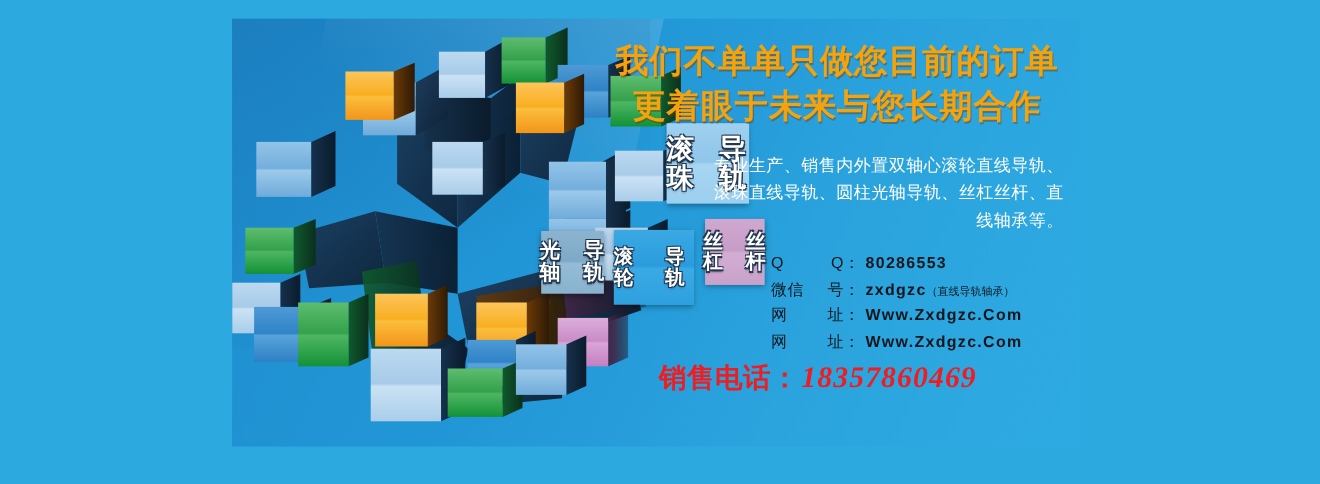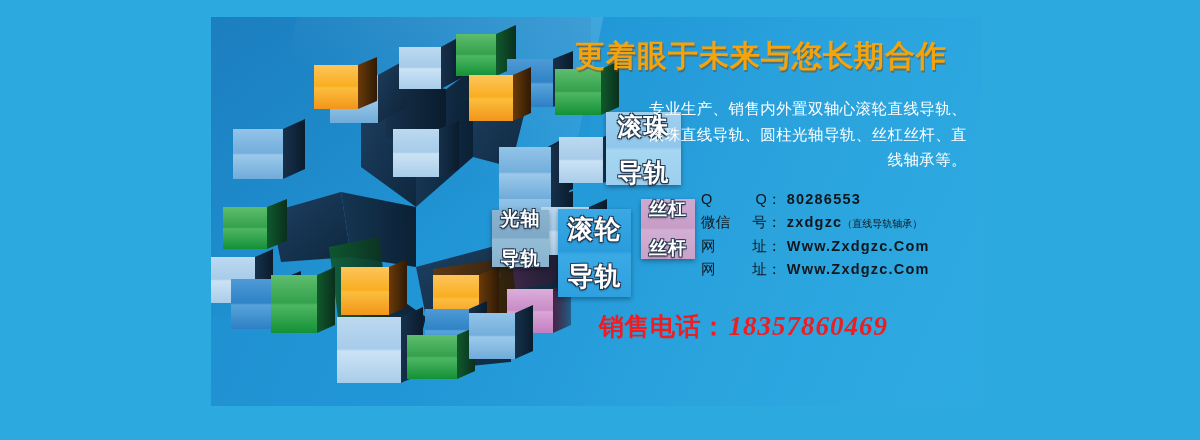--- a/index.html
+++ b/index.html
@@ -31,21 +31,21 @@
     pointer-events:none;
   }
 
   
   .cubes{position:absolute;left:0;top:0;width:420px;height:389px;}
   .cubes svg{display:block;}
 
   
   .chip{
     position:absolute;
-    display:flex;flex-direction:column;align-items:center;justify-content:center;
+    display:flex;align-items:center;justify-content:center;
     font-weight:bold;color:#ffffff;
     line-height:1.04;
     letter-spacing:1px;
     text-shadow:
       -1px -1px 0 #24384f, 1px -1px 0 #24384f,
       -1px  1px 0 #24384f, 1px  1px 0 #24384f,
        0 2px 2px rgba(0,0,0,.35);
     box-shadow:0 2px 5px rgba(0,0,0,.35);
     gap:20px;
   }
@@ -55,22 +55,22 @@
     left:395px;top:95px;width:75px;height:73px;
     font-size:25px;
     background:linear-gradient(180deg,#9fd0ef 0%,#8fc6ea 48%,#a6d6f2 52%,#9ccfee 100%);
   }
   .chip-guangzhou{
     left:281px;top:193px;width:57px;height:57px;
     font-size:19px;
     background:linear-gradient(180deg,#8cb4cf 0%,#7ea9c7 48%,#94bcd6 52%,#88b2cd 100%);
   }
   .chip-gunlun{
-    left:347px;top:192px;width:73px;height:88px;
-    font-size:26px;
+    left:347px;top:192px;width:73px;height:68px;
+    font-size:18px;
     background:linear-gradient(180deg,#3aa9e4 0%,#2a9cdd 48%,#3aaae5 52%,#2ea0df 100%);
   }
   .chip-sigang{
     left:430px;top:182px;width:54px;height:60px;
     font-size:18px;
     background:linear-gradient(180deg,#cfa8cf 0%,#c79dc8 48%,#d3aed3 52%,#c9a1ca 100%);
   }
 
   
   .copy{
@@ -111,21 +111,21 @@
   .clabel{
     width:66px;flex:0 0 66px;
     display:flex;justify-content:space-between;
     font-weight:normal;
   }
   .clabel em{font-style:normal;}
   .ccolon{margin:0 5px 0 0;}
   .cval{font-weight:bold;letter-spacing:1.2px;}
   .cnote{font-size:10px;letter-spacing:0;font-weight:normal;}
   .phone{
-    margin-top:28px;
+    margin-top:4px;
     padding-left:48px;
     color:#ef1d21;
     font-weight:bold;
     font-size:25px;
     letter-spacing:.5px;
     white-space:nowrap;
     display:flex;align-items:baseline;
   }
   .phone .pnum{
     font-family:"Liberation Serif","DejaVu Serif",serif;
@@ -322,20 +322,21 @@
       <span>导轨</span>
     </div>
     <div class="chip chip-sigang">
       <span>丝杠</span>
       <span>丝杆</span>
     </div>
 
     <div class="copy">
 
       <div class="headline">
+        <div>我们不单单只做您目前的订单</div>
         <div>更着眼于未来与您长期合作</div>
       </div>
 
       <div class="blurb">
         <div>专业生产、销售内外置双轴心滚轮直线导轨、</div>
         <div>滚珠直线导轨、圆柱光轴导轨、丝杠丝杆、直</div>
         <div>线轴承等。</div>
       </div>
 
       <div class="contact">

